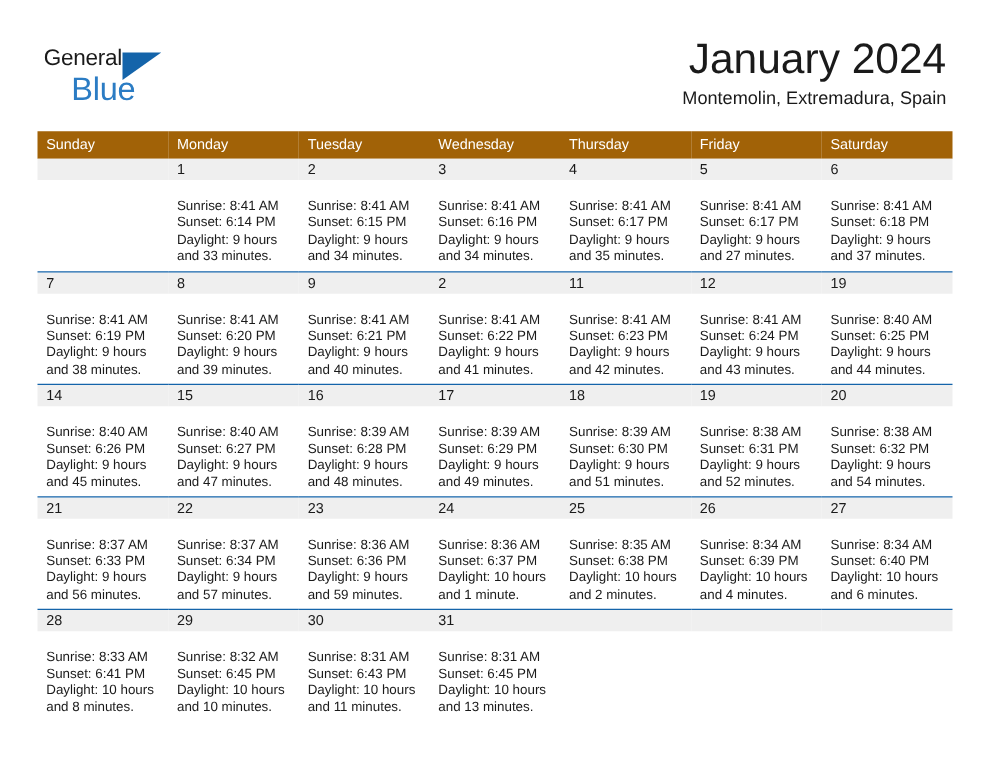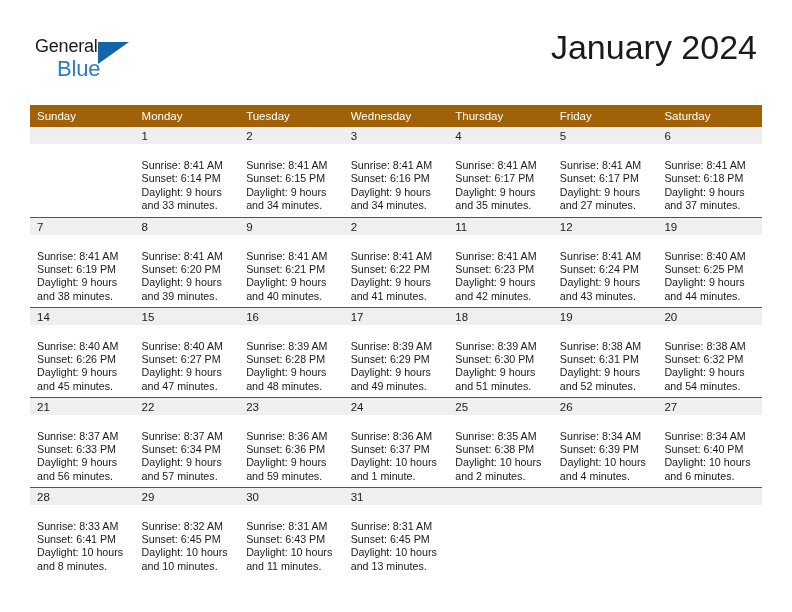--- a/index.html
+++ b/index.html
@@ -42,21 +42,21 @@
     top: 0;
     font-size: 18px;
     letter-spacing: -0.2px;
     color: #1a1a1a;
     font-family: Liberation Sans, sans-serif;
   }
   .logo-blue {
     position: absolute;
     left: 22px;
     top: 20px;
-    font-size: 22px;
+    font-size: 26px;
     letter-spacing: -0.2px;
     color: #2b7cc4;
     font-family: "Liberation Sans", sans-serif;
   }
   .logo-tri {
     position: absolute;
     left: 63px;
     top: 6px;
     width: 0;
     height: 0;
@@ -145,20 +145,21 @@
   <div class="header">
 
     <div class="logo">
       <span class="logo-general">General</span>
       <span class="logo-tri"></span>
       <span class="logo-blue">Blue</span>
     </div>
 
     <div class="title-block">
       <div class="cal-title">January 2024</div>
+      <div class="cal-subtitle">Montemolin, Extremadura, Spain</div>
     </div>
 
   </div>
 
   <table class="calendar">
     <thead>
       <tr>
         <th>Sunday</th>
         <th>Monday</th>
         <th>Tuesday</th>

